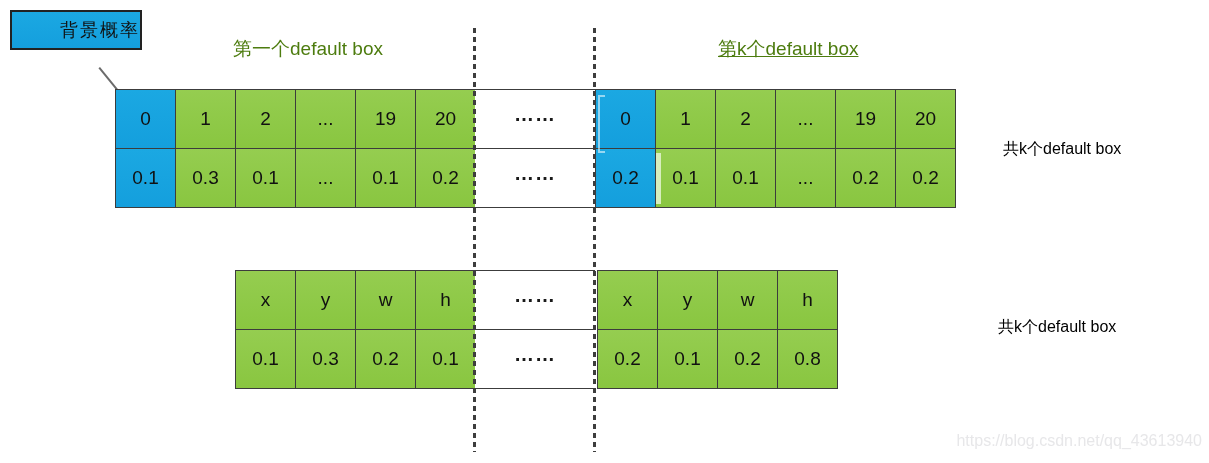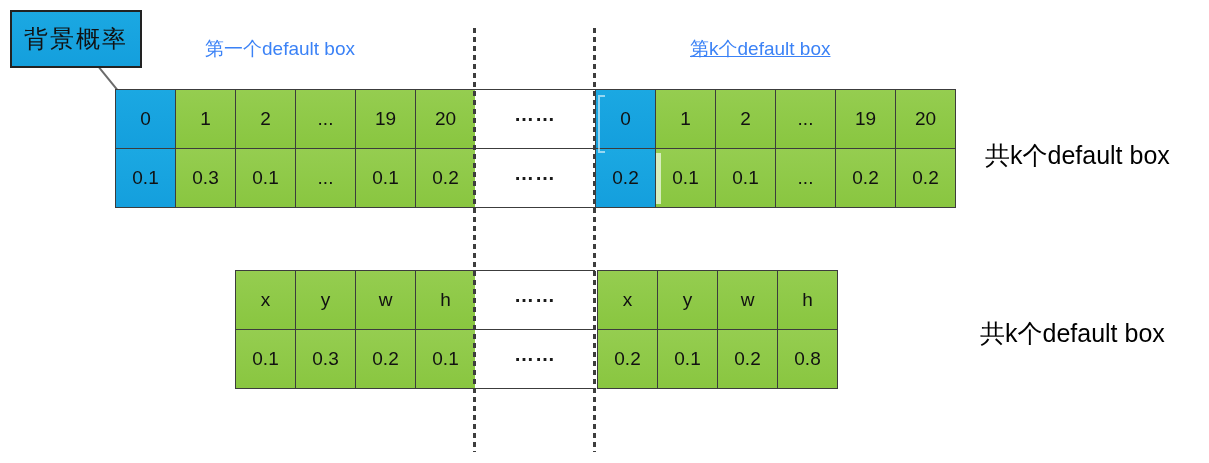--- a/index.html
+++ b/index.html
@@ -9,39 +9,39 @@
   .canvas {
     position:relative;
     width:1209px; height:463px;
     background:#ffffff;
     overflow:hidden;
   }
 
   
   .callout {
     position:absolute; left:10px; top:10px;
-    width:132px; height:58px;
+    width:132px; height:40px;
     background:linear-gradient(180deg,#1ba8e2 0%,#149fdd 100%);
     border:2px solid #222222;
-    display:flex; align-items:center; justify-content:center;
-    font-size:24px; color:#111; letter-spacing:2px;
+    display:flex; align-items:center; justify-content:flex-end;
+    font-size:18px; color:#111; letter-spacing:2px;
     z-index:3;
   }
   .connector {
     position:absolute; left:100px; top:67px;
     width:31px; height:2px; background:#6b6b6b;
     transform:rotate(51deg); transform-origin:0 0;
     z-index:1;
   }
 
   
-  .title { position:absolute; font-size:19px; color:#3b82f6; white-space:nowrap; }
+  .title { position:absolute; font-size:19px; color:#4d7c0f; white-space:nowrap;margin-left:28px; }
   .title-first { left:205px; top:36px; }
   .title-kth   { left:690px; top:36px;text-decoration:underline; }
-  .side-label  { position:absolute; font-size:25px; color:#000; white-space:nowrap; }
+  .side-label  { position:absolute; font-size:16px; color:#000; white-space:nowrap;margin-left:18px; }
   .side-top    { left:985px; top:139px; }
   .side-bottom { left:980px; top:317px; }
 
   
   .dash-line {
     position:absolute; top:28px; height:424px; width:3px;
     background:repeating-linear-gradient(to bottom,#3d3d3d 0 5px,transparent 5px 9px);
     z-index:4;
   }
   .dash-left  { left:473px; }
@@ -195,14 +195,15 @@
     <div class="cell">0.2</div>
     <div class="cell">0.8</div>
   </div>
 
   <div class="dash-line dash-left"></div>
   <div class="dash-line dash-right"></div>
 
   <div class="sel-bracket"></div>
   <div class="sel-stripe"></div>
 
+  <div class="watermark">https://blog.csdn.net/qq_43613940</div>
 
 </div>
 
 </body></html>

